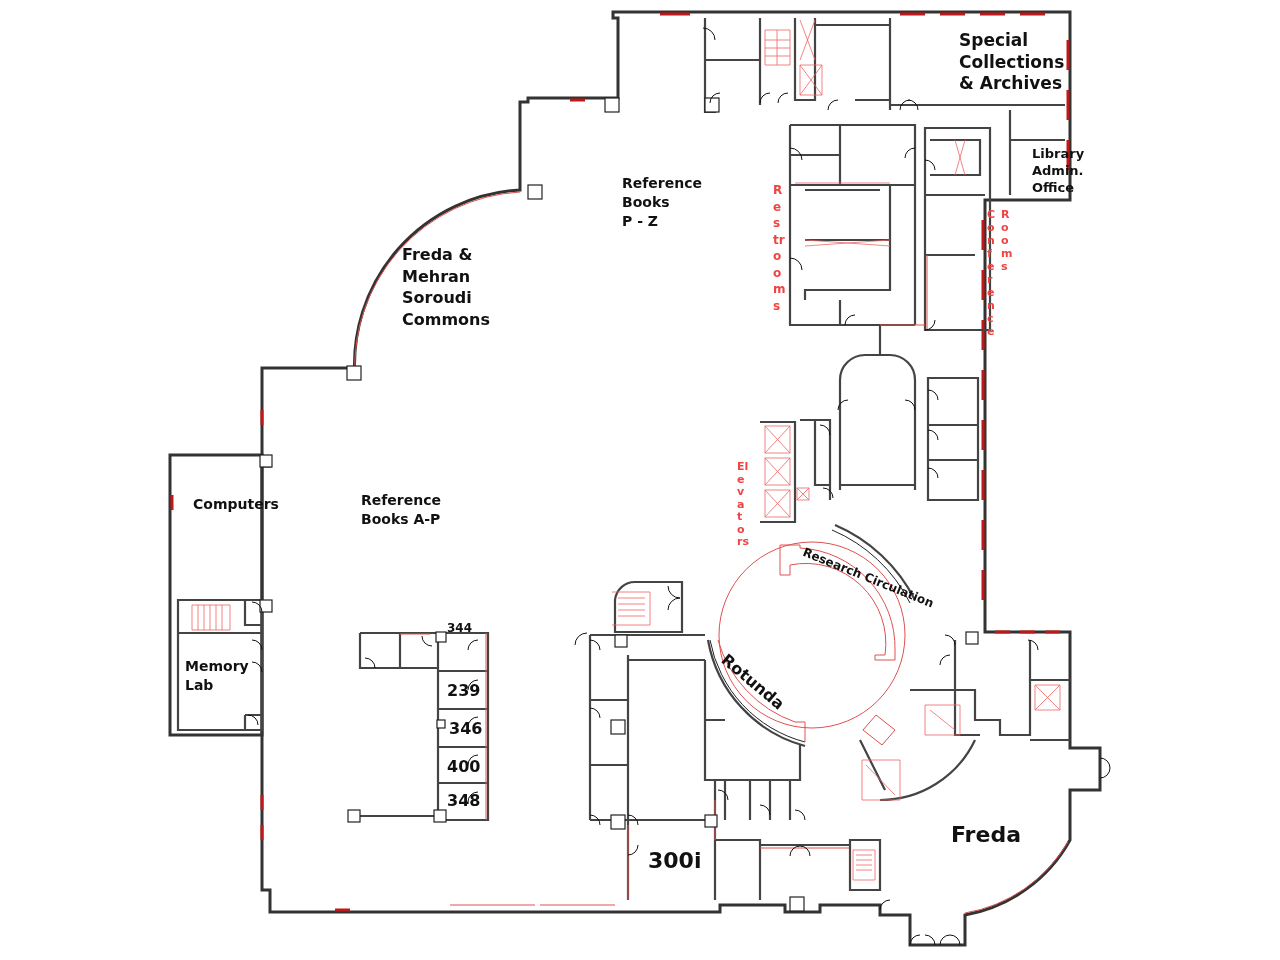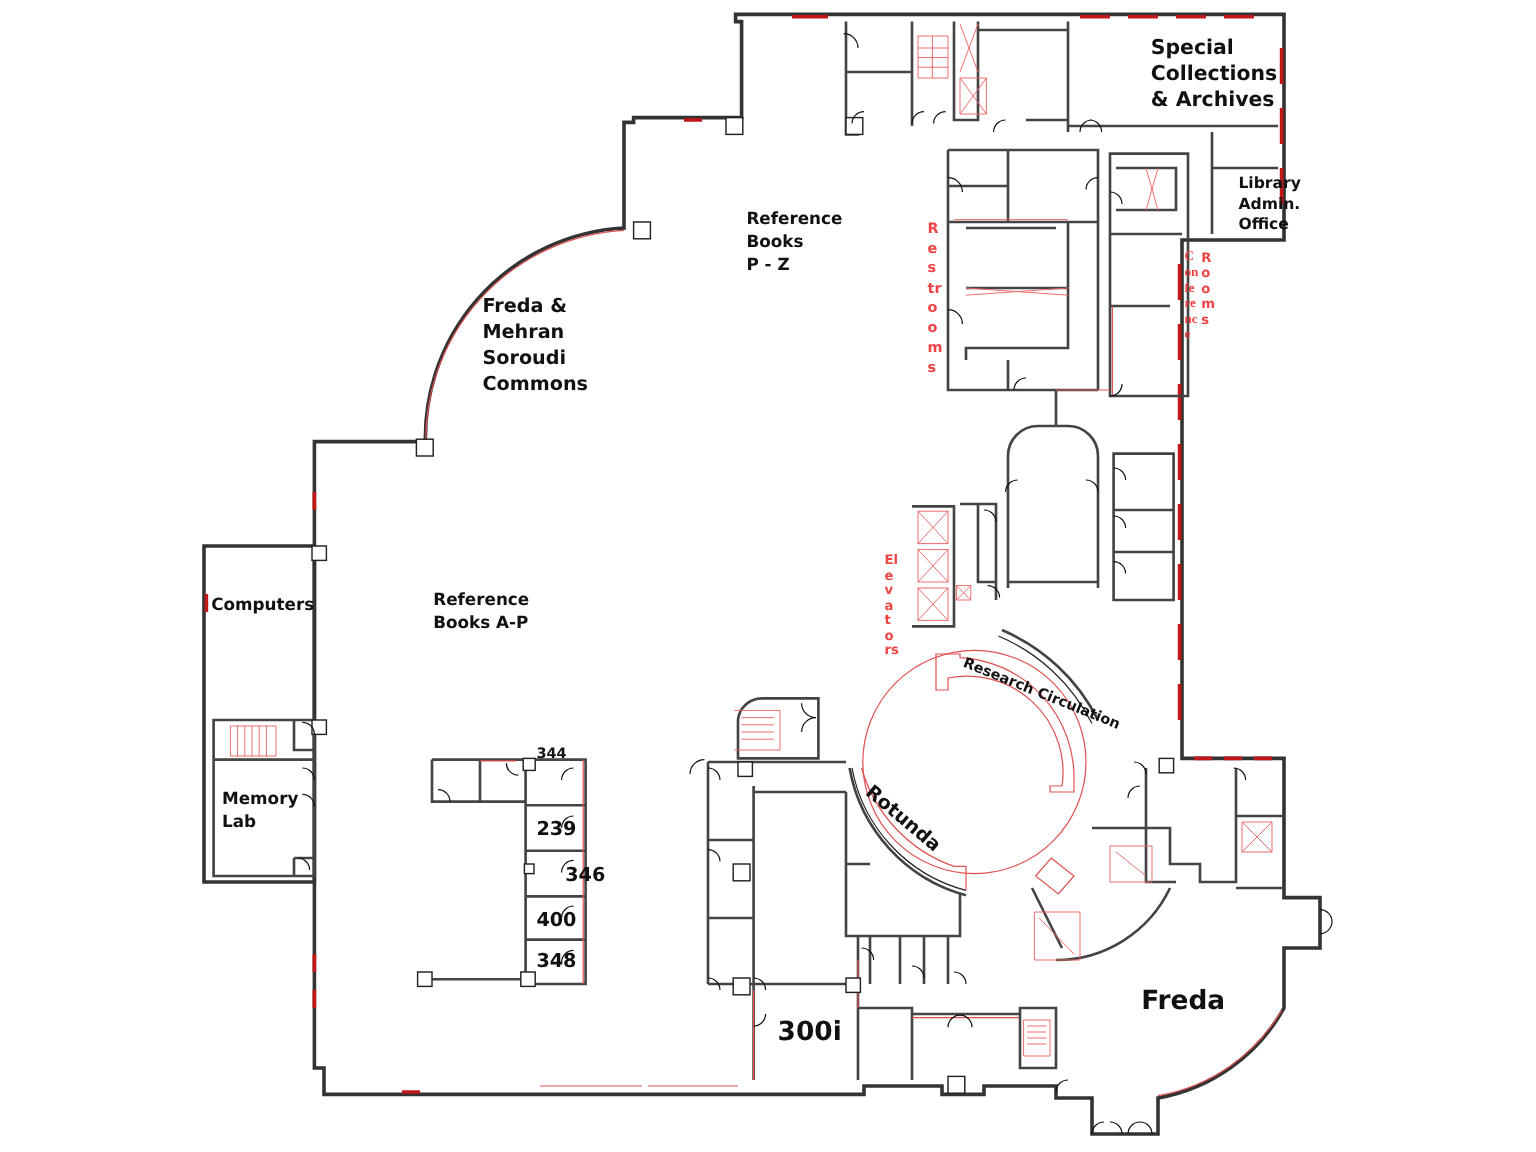--- a/index.html
+++ b/index.html
@@ -152,33 +152,33 @@
 <div class="lbl room" style="left:935px; top:30px; font-size:17px; line-height:21.5px;margin-left:24px;">Special
 Collections
 &amp; Archives</div>
 <div class="lbl room" style="left:1032px; top:145px; font-size:13px; line-height:17px;">Library
 Admin.
 Office</div>
 <div class="lbl room" style="left:622px; top:174px; font-size:14px; line-height:19px;">Reference
 Books
 P - Z</div>
 <div class="vlbl room" style="left:773px; top:182px;">Restrooms</div>
-<div class="vlbl room" style="left:987px; top:208px; font-size:11px; line-height:13px;font-family:Liberation Serif, serif;">Conference</div>
+<div class="vlbl room" style="left:987px; top:208px; font-size:11px; line-height:13px;">Conference</div>
 <div class="vlbl room" style="left:1001px; top:208px; font-size:11px; line-height:13px;">Rooms</div>
 <div class="lbl room" style="left:402px; top:244px; font-size:16px; line-height:21.5px;">Freda &amp;
 Mehran
 Soroudi
 Commons</div>
-<div class="lbl room" style="left:176px; top:496px; font-size:14px;">Computers</div>
+<div class="lbl room" style="left:193px; top:496px; font-size:14px;">Computers</div>
 <div class="lbl room" style="left:361px; top:491px; font-size:14px; line-height:19px;">Reference
 Books A-P</div>
 <div class="vlbl room" style="left:737px; top:416px; font-size:11px; line-height:12.5px;margin-top:45px;">Elevators</div>
 <div class="lbl room" style="left:806px; top:545px; font-size:12px; transform-origin:0 0; transform:rotate(22deg);">Research Circulation</div>
 <div class="lbl room" style="left:730px; top:650px; font-size:16px; transform-origin:0 0; transform:rotate(40deg);">Rotunda</div>
 <div class="lbl room" style="left:185px; top:657px; font-size:14px; line-height:19px;">Memory
 Lab</div>
 <div class="lbl room" style="left:951px; top:822px; font-size:22px;">Freda</div>
 <div class="lbl room" style="left:648px; top:848px; font-size:22px;text-align:right;">300i</div>
 <div class="lbl room" style="left:447px; top:621px; font-size:12px;">344</div>
 <div class="lbl room" style="left:447px; top:681px; font-size:16px;">239</div>
-<div class="lbl room" style="left:449px; top:719px; font-size:16px;margin-left:22px;">346</div>
+<div class="lbl room" style="left:449px; top:719px; font-size:16px;">346</div>
 <div class="lbl room" style="left:447px; top:757px; font-size:16px;">400</div>
 <div class="lbl room" style="left:447px; top:791px; font-size:16px;">348</div>
 
 </body></html>

